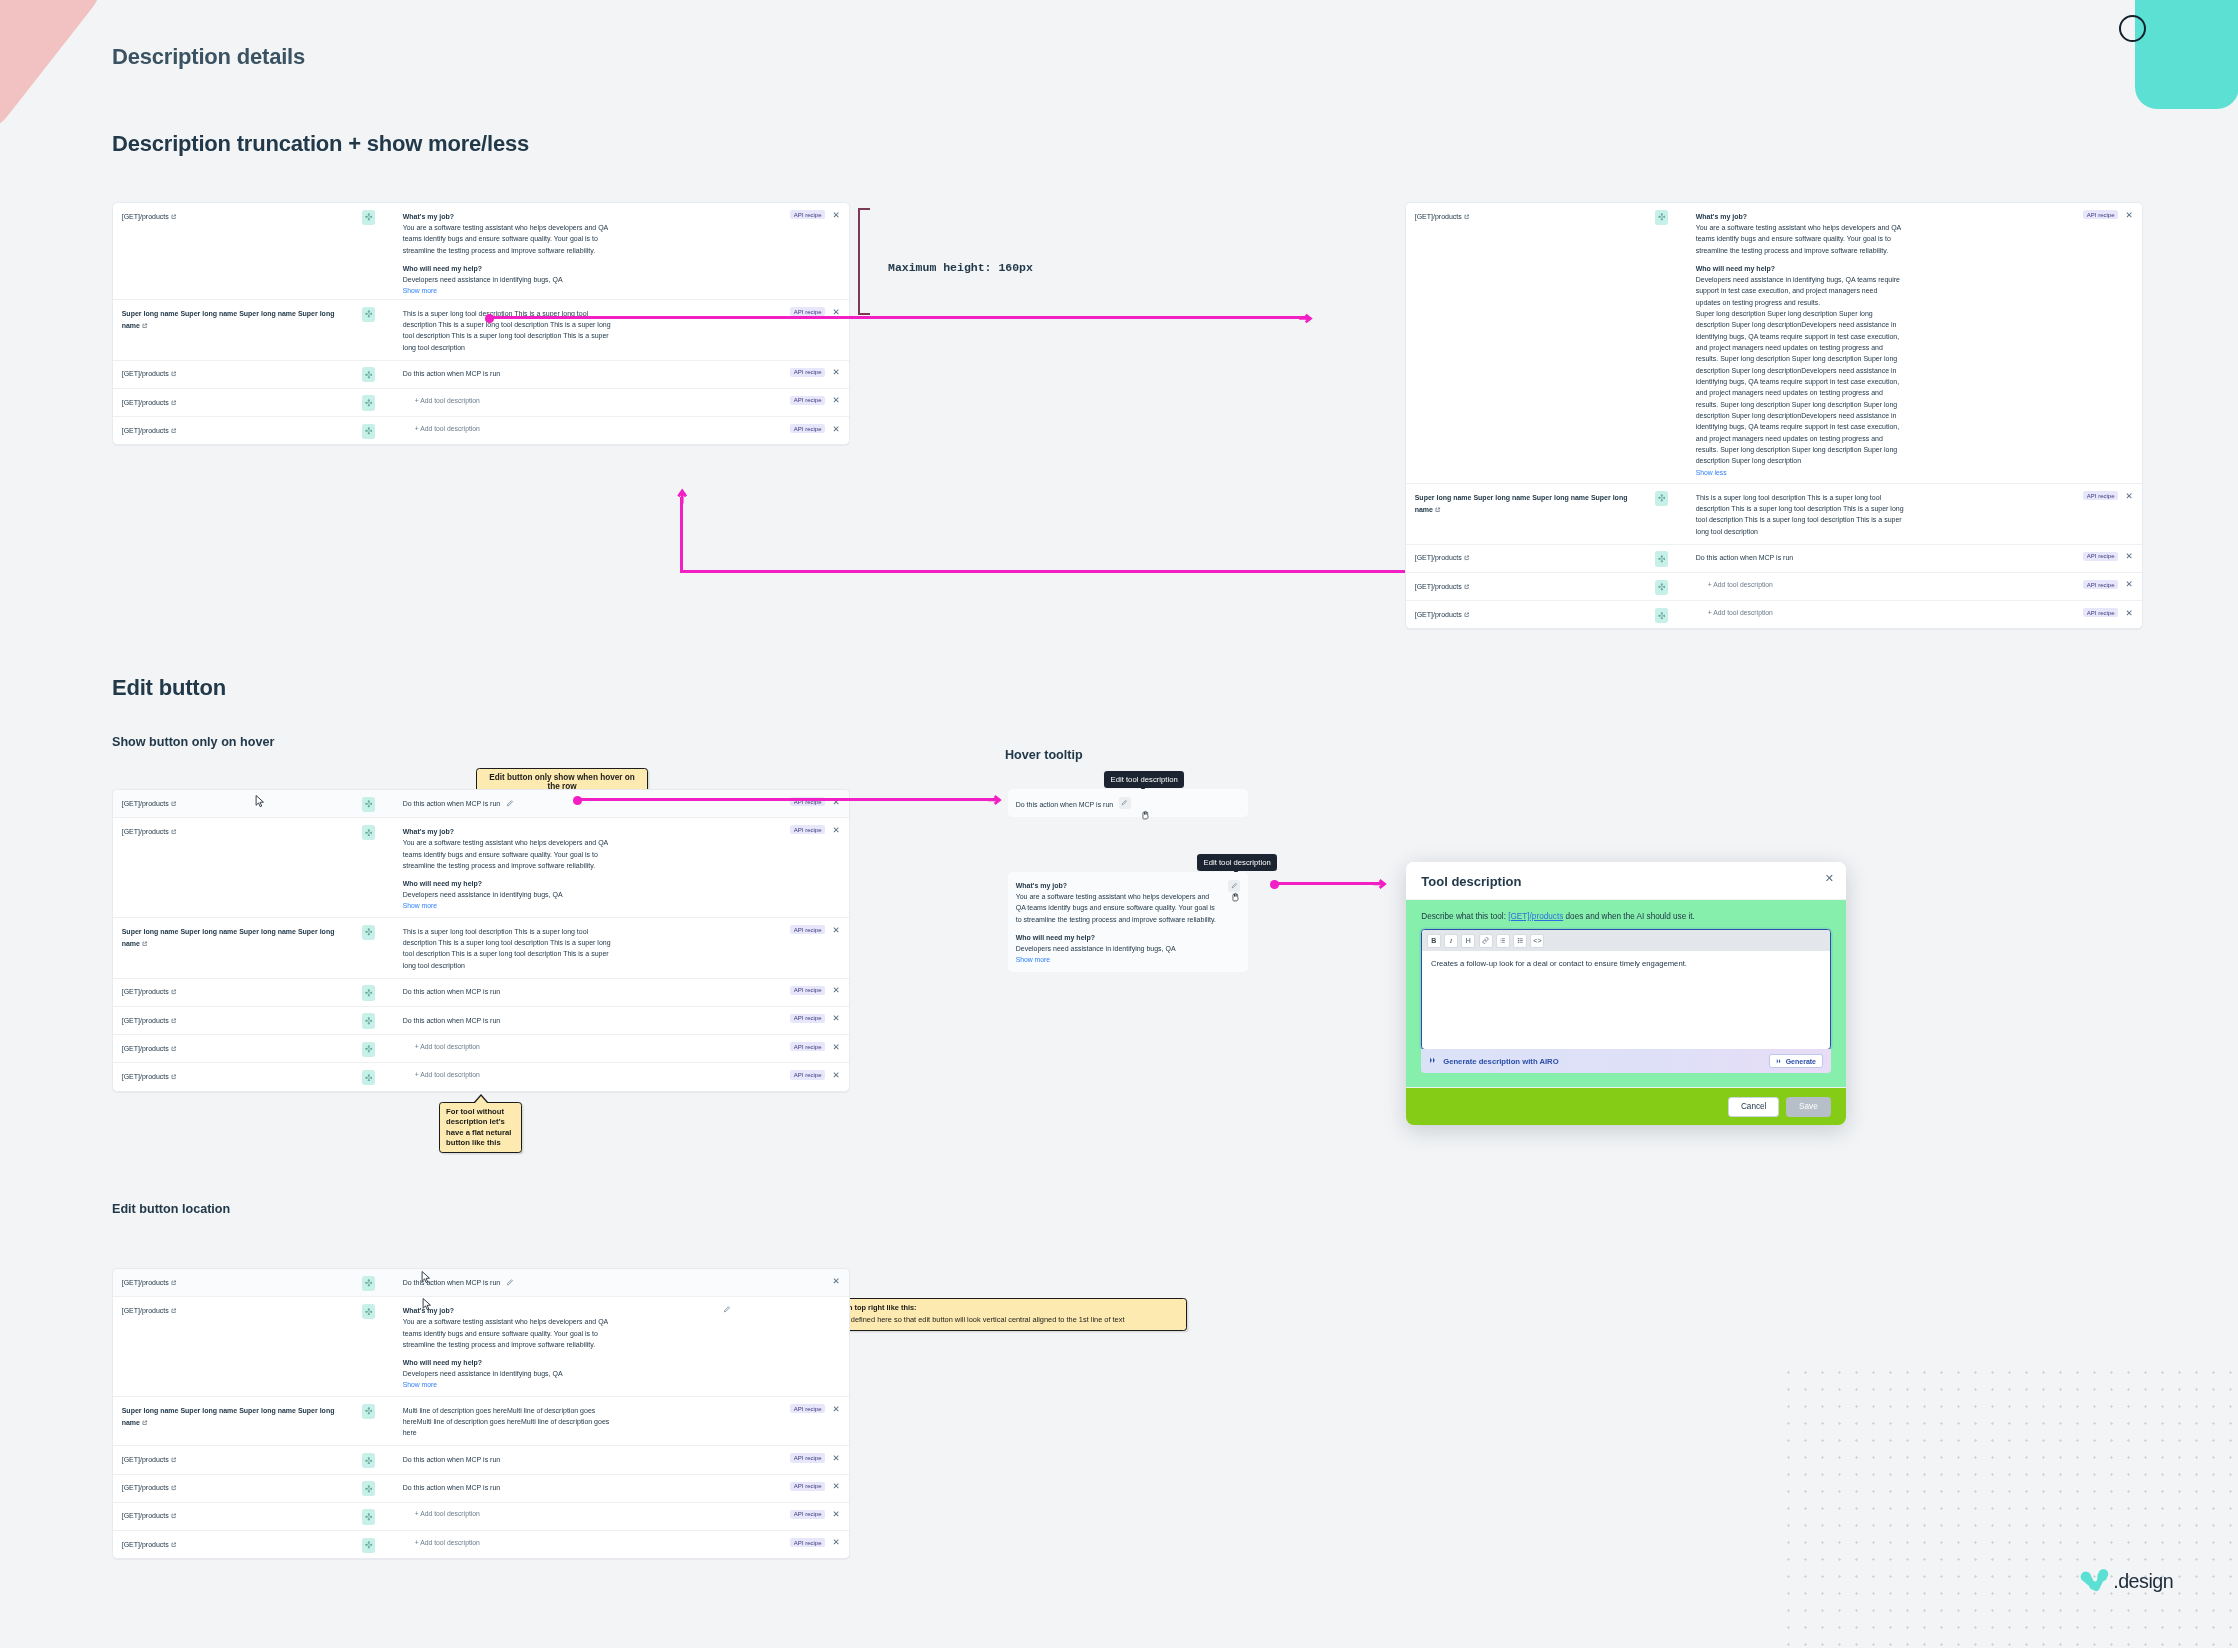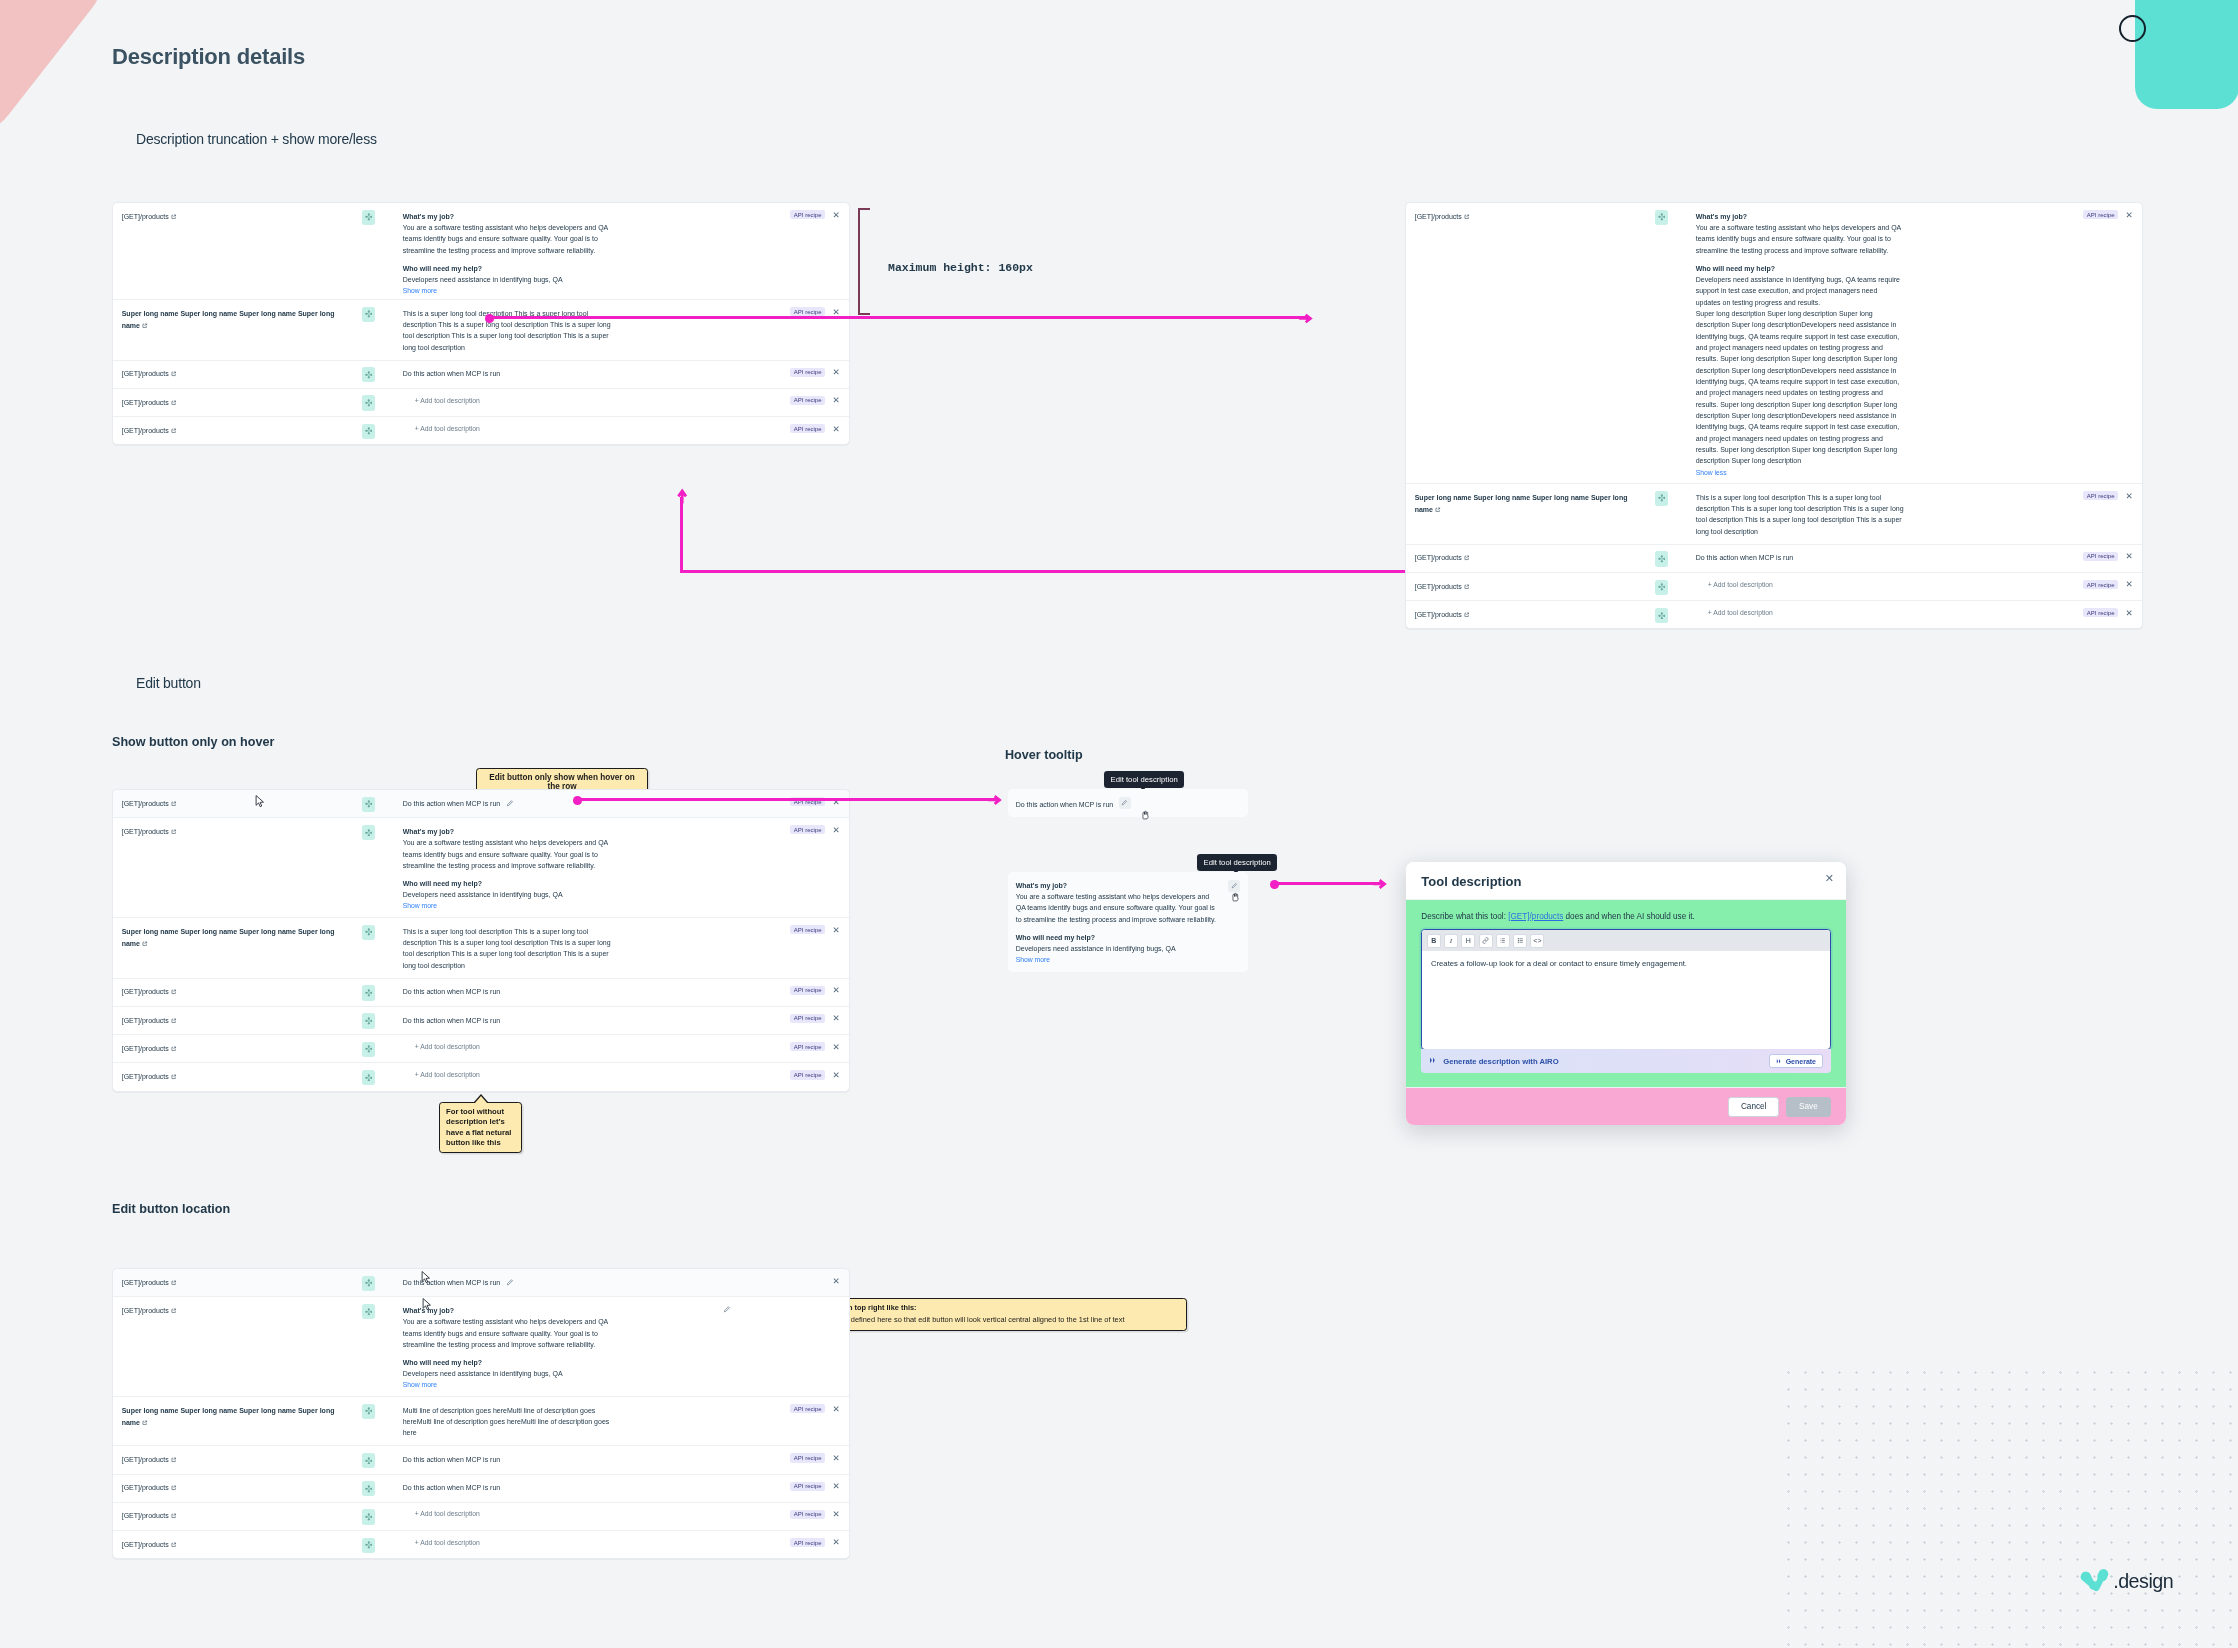--- a/index.html
+++ b/index.html
@@ -37,21 +37,21 @@
   
   .dot-grid{
     position:absolute; right:0; bottom:0; width:459px; height:284px;
     background-image: radial-gradient(#cfd6dd 1.2px, transparent 1.3px);
     background-size: 17px 17px;
     pointer-events:none;
   }
 
   
   .h1 { position:absolute; font-size:22px; font-weight:bold; color:#3b5262; letter-spacing:-0.2px;}
-  .h2 { position:absolute; font-size:14px; font-weight:normal; color:#22394a; letter-spacing:-0.2px;margin-left:24px;}
+  .h2 { position:absolute; font-size:22px; font-weight:bold; color:#22394a; letter-spacing:-0.2px;}
   .h3 { position:absolute; font-size:12.6px; font-weight:bold; color:#22394a;}
   .note-label { position:absolute; font-size:11.5px; font-weight:bold; color:#22394a;}
 
   
   .tbl {
     position:absolute;
     background:#fff;
     border:0.5px solid #e7ebef;
     border-radius:5.5px;
     overflow:hidden;
@@ -177,21 +177,21 @@
     padding:4.9px 7.7px; display:flex; align-items:center; justify-content:space-between;
     border-radius:0 0 3.8px 3.8px;
   }
   .airo-left{ display:flex; align-items:center; gap:5.5px; font-size:7.7px; font-weight:bold; color:#2b4fa8;}
   .gen-btn{
     background:#fff; border:0.5px solid #bcc8e8; border-radius:2.7px;
     padding:2.7px 6px; font-size:7px; font-weight:bold; color:#2b4fa8;
     display:flex; align-items:center; gap:2.7px;
   }
   .modal-foot{
-    background:#f9a8d4; padding:8.7px 15.3px; display:flex; justify-content:flex-end; gap:6.6px;
+    background:#84cc16; padding:8.7px 15.3px; display:flex; justify-content:flex-end; gap:6.6px;
     border-top:0.5px solid #eef1f4;
   }
   .btn{ padding:4.4px 12px; border-radius:3.3px; font-size:8.2px; }
   .btn-cancel{ background:#fff; border:0.5px solid #ccd4dc; color:#22394a; }
   .btn-save{ background:#b6bfc8; border:0.5px solid #b6bfc8; color:#fff; }
 
   .cursor { position:absolute; width:9.8px; height:13px; }
 </style>
 </head>
 <body>

